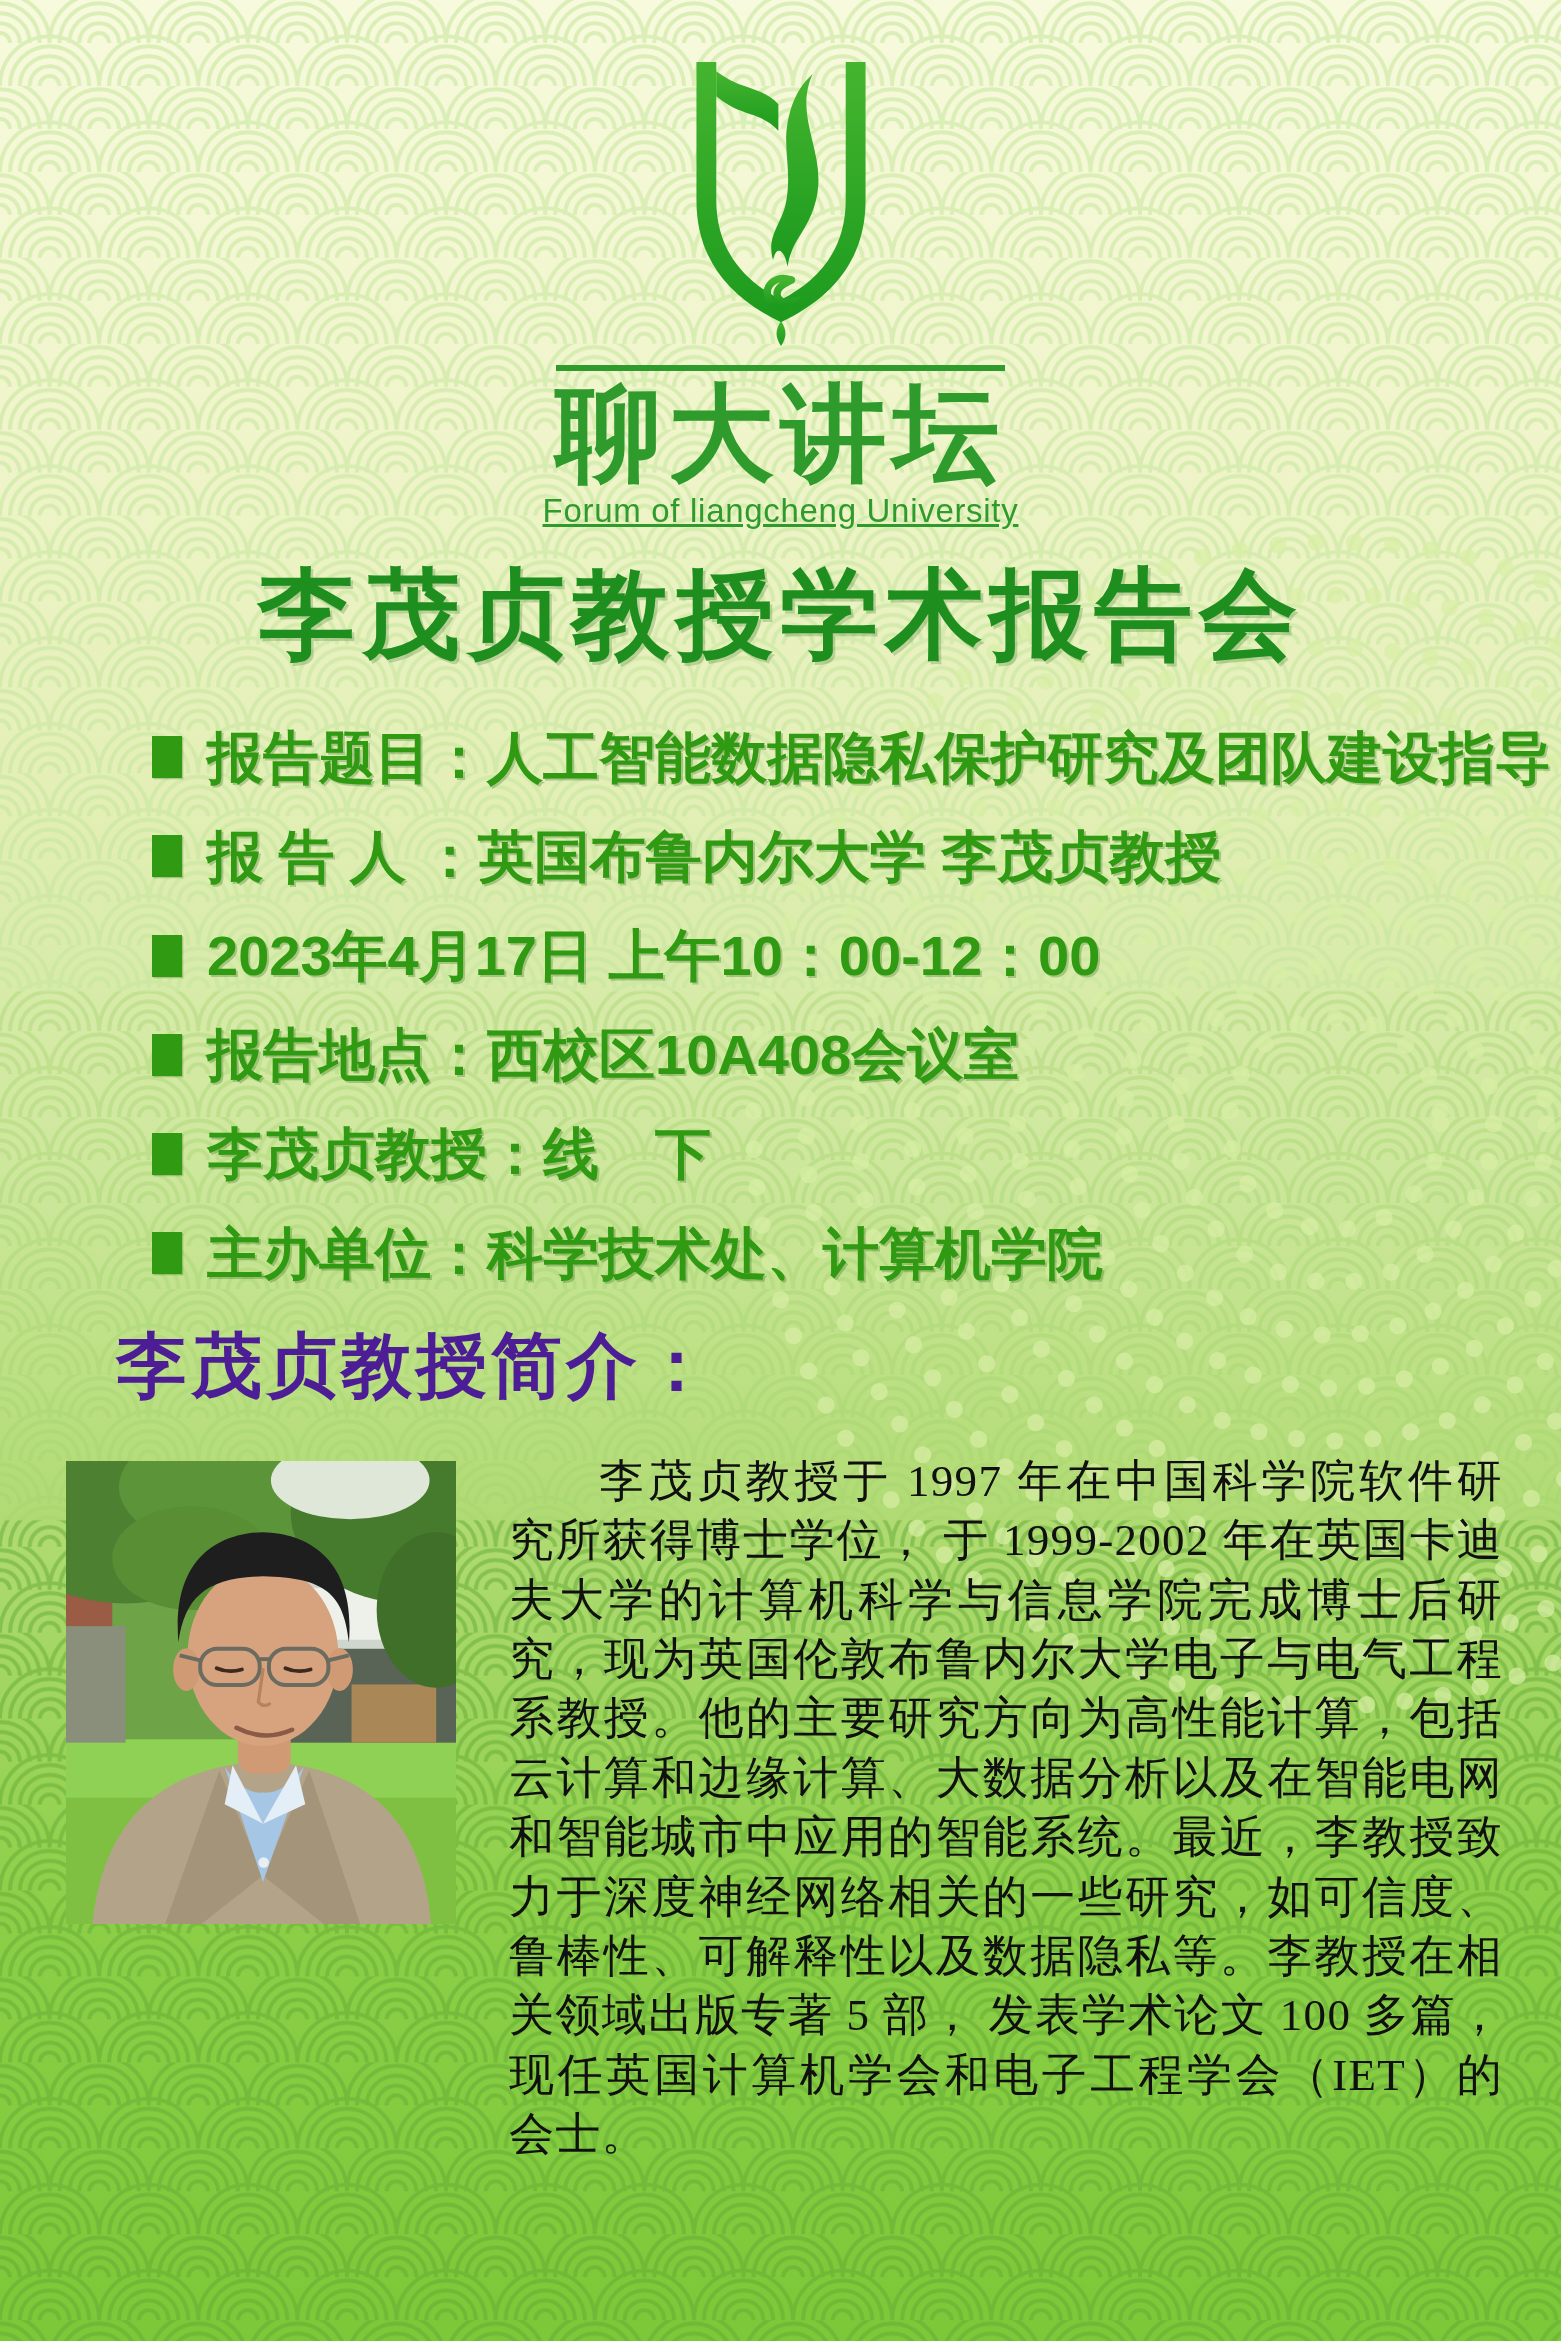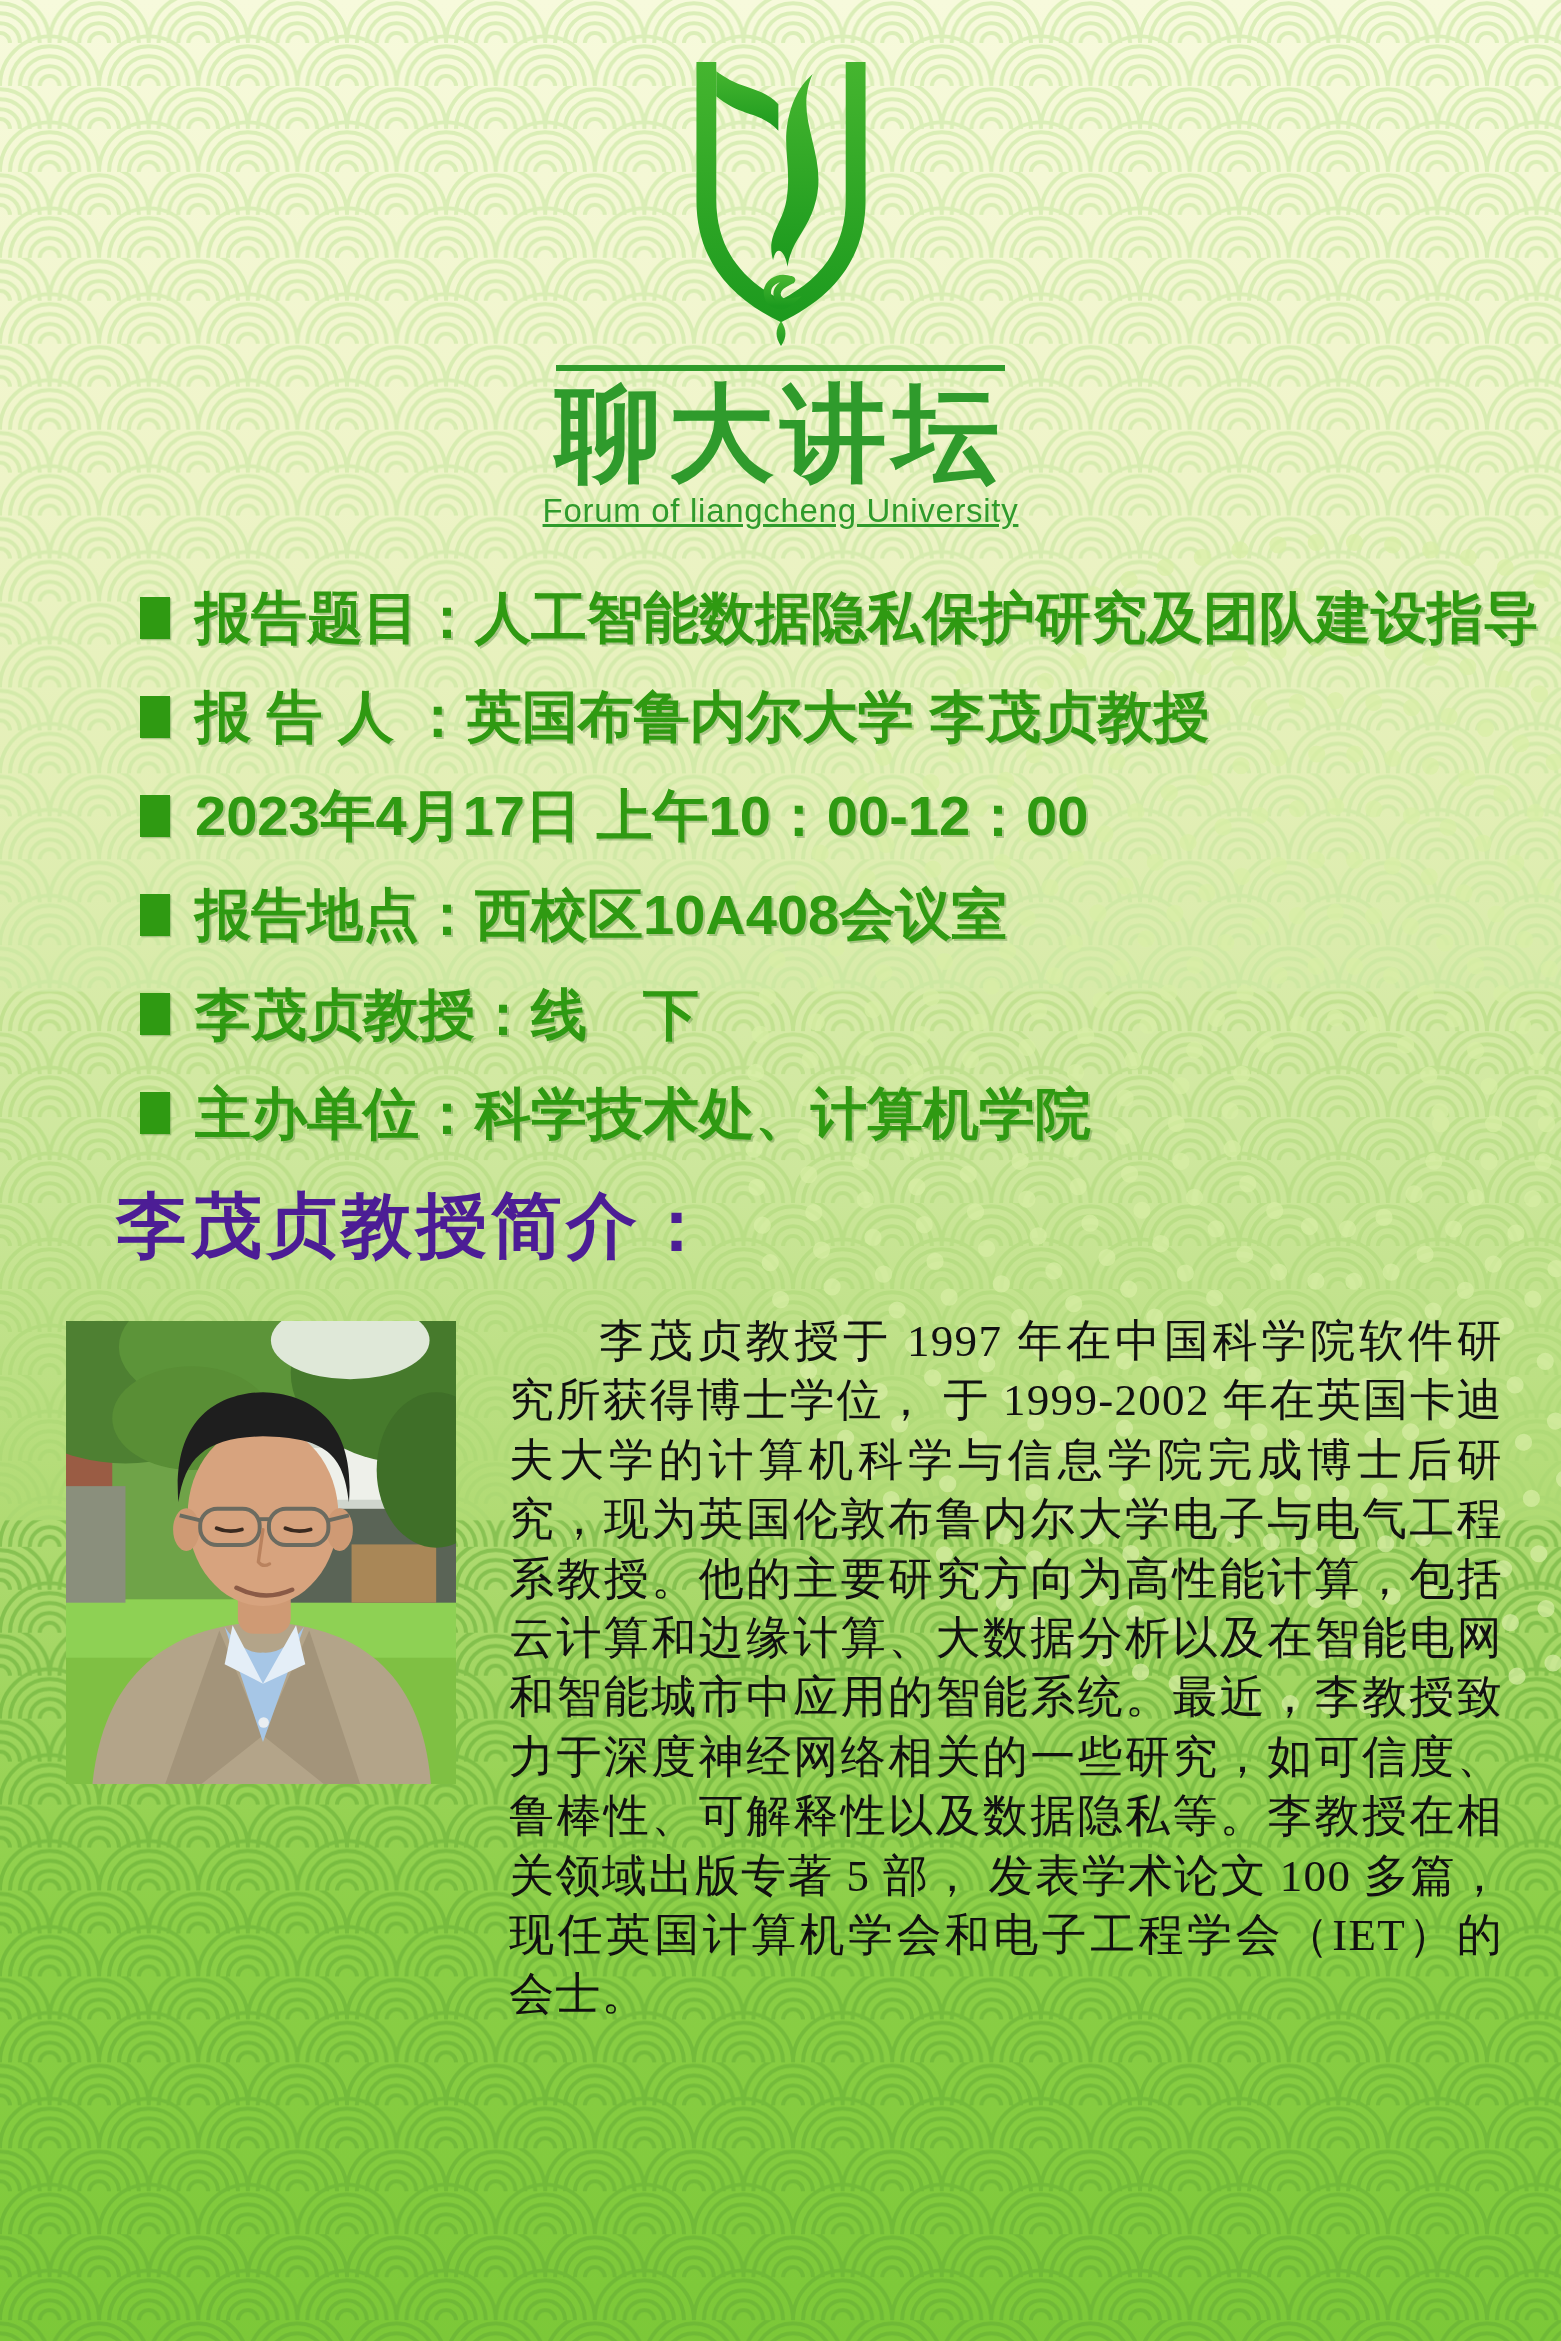--- a/index.html
+++ b/index.html
@@ -12,21 +12,21 @@
   .logo-shield{display:block;margin:0 auto;width:212px;height:284px;}
   .divider{width:449px;height:6px;background:#2f9b2c;margin:18.5px auto 0;}
   .logo-name{margin-top:8px;text-align:center;font-size:106px;line-height:1.02;
              font-weight:bold;color:#2f9b2c;letter-spacing:6.6px;}
   .logo-sub{text-align:center;font-size:33px;color:#2f9b2c;margin-top:5.3px;letter-spacing:0.7px;text-decoration:underline;}
 
   .main-title{margin:32px 26.4px 0;text-align:center;font-family:"Liberation Serif",serif;
               font-size:98px;font-weight:bold;color:#1e8e1e;letter-spacing:6.6px;line-height:1.1;
               text-shadow:2.6px 3.3px 0 rgba(22,90,12,0.22);}
 
-  .info-list{list-style:none;margin:54px 4px 0;padding:0 59px 0 136px;}
+  .info-list{list-style:none;margin:54px 16px 0;padding:0 59px 0 136px;}
   .info-item{display:flex;align-items:center;margin-bottom:32px;font-size:56px;line-height:1.2;
              font-weight:bold;color:#2f9a12;white-space:pre;
              text-shadow:2px 2px 0 rgba(20,80,8,0.25);}
   .bullet{width:30px;height:42px;background:#2f9a12;margin-right:25px;flex:none;
           box-shadow:1.3px 1.3px 0 rgba(20,80,8,0.25);}
   .info-label{flex:none;}
   .info-value{flex:none;}
 
   .bio-heading{margin:20px 0 0 116px;font-family:Liberation Sans, sans-serif;font-size:71px;
                font-weight:bold;color:#4c1d95;letter-spacing:4px;}
@@ -184,20 +184,21 @@
               C127,262 152,246 158,210 C168,152 146,122 168,62
               C177,39 189,26 198,18 Z"></path>
 
         <path fill="none" stroke="url(#shieldGrad)" stroke-width="11" stroke-linecap="round" d="M166,330 c-22,-8 -40,6 -36,24 c3,15 22,20 33,10 c-10,2 -19,-4 -19,-13 c0,-10 10,-15 22,-21"></path>
       </svg>
       <div class="divider"></div>
       <div class="logo-name">聊大讲坛</div>
       <div class="logo-sub">Forum of liangcheng University</div>
     </header>
 
+    <h1 class="main-title">李茂贞教授学术报告会</h1>
 
     <ul class="info-list">
       <li class="info-item">
         <span class="bullet"></span>
         <span class="info-label">报告题目：</span>
         <span class="info-value">人工智能数据隐私保护研究及团队建设指导</span>
       </li>
       <li class="info-item">
         <span class="bullet"></span>
         <span class="info-label">报 告 人 ：</span>

